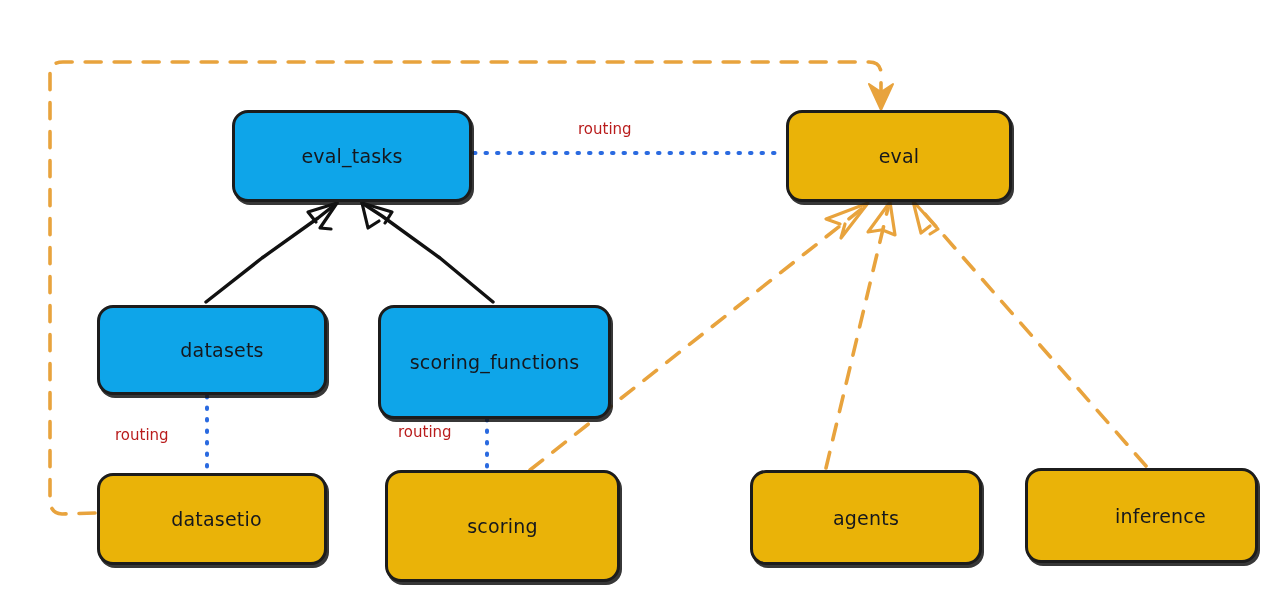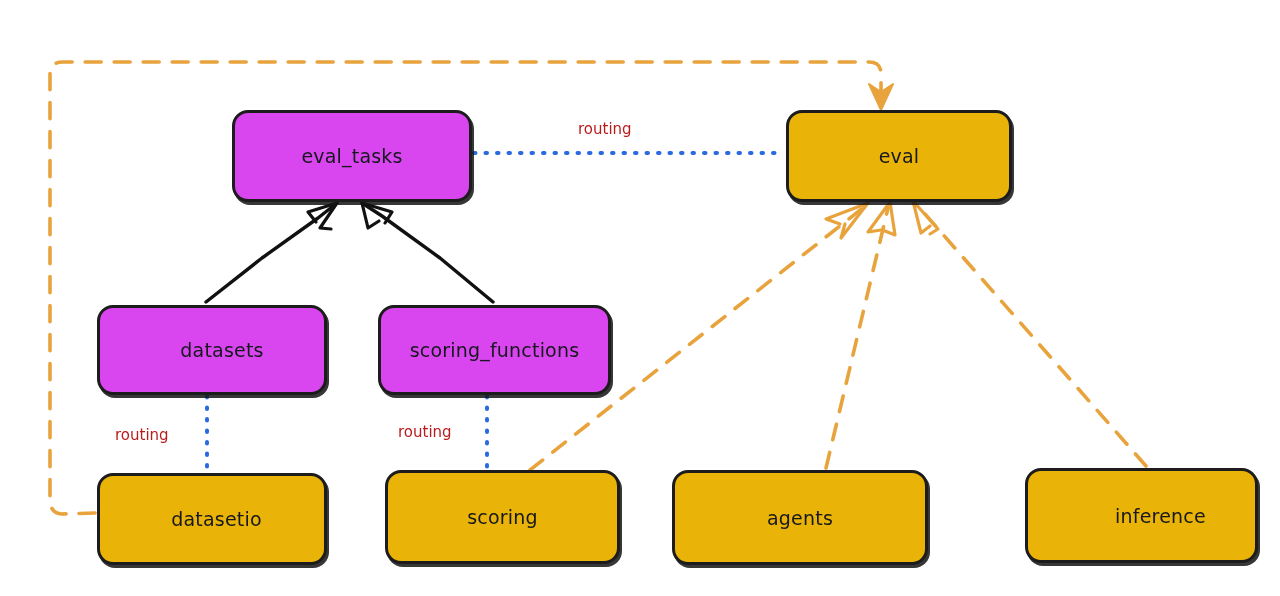--- a/index.html
+++ b/index.html
@@ -34,21 +34,21 @@
     align-items: center;
     justify-content: center;
     border: 3px solid #1c1c1c;
     border-radius: 16px;
     font-family: "DejaVu Sans", sans-serif;
     font-size: 19px;
     color: #16181d;
     letter-spacing: 0.2px;
     box-shadow: 2px 3px 0 rgba(20,20,20,0.85);
   }
-  .node.blue { background: #d946ef; }
+  .node.blue { background: #0ea5e9; }
   .node.green { background: #eab308; }
   .node-label {
     pointer-events: none;
     user-select: none;
   }
   .edge-label {
     position: absolute;
     font-family: "DejaVu Sans", sans-serif;
     font-size: 15px;
     color: #b91c1c;
@@ -111,33 +111,33 @@
   </div>
 
   <div class="node green" style="left:786px; top:110px; width:226px; height:92px;">
     <span class="node-label">eval</span>
   </div>
 
   <div class="node blue" style="left:97px; top:305px; width:230px; height:90px;padding-left:20px;">
     <span class="node-label">datasets</span>
   </div>
 
-  <div class="node blue" style="left:378px; top:305px; width:233px; height:90px;">
+  <div class="node blue" style="left:378px; top:305px; width:233px; height:114px;">
     <span class="node-label">scoring_functions</span>
   </div>
 
   <div class="node green" style="left:97px; top:473px; width:230px; height:92px;padding-left:9px;">
     <span class="node-label">datasetio</span>
   </div>
 
-  <div class="node green" style="left:385px; top:470px; width:235px; height:94px;">
+  <div class="node green" style="left:385px; top:470px; width:235px; height:112px;">
     <span class="node-label">scoring</span>
   </div>
 
-  <div class="node green" style="left:672px; top:470px; width:256px; height:95px;">
+  <div class="node green" style="left:750px; top:470px; width:232px; height:95px;">
     <span class="node-label">agents</span>
   </div>
 
   <div class="node green" style="left:1025px; top:468px; width:233px; height:95px;padding-left:38px;">
     <span class="node-label">inference</span>
   </div>
 
   <div class="edge-label" style="left:578px; top:120px;">routing</div>
 
   <div class="edge-label" style="left:115px; top:426px;">routing</div>

